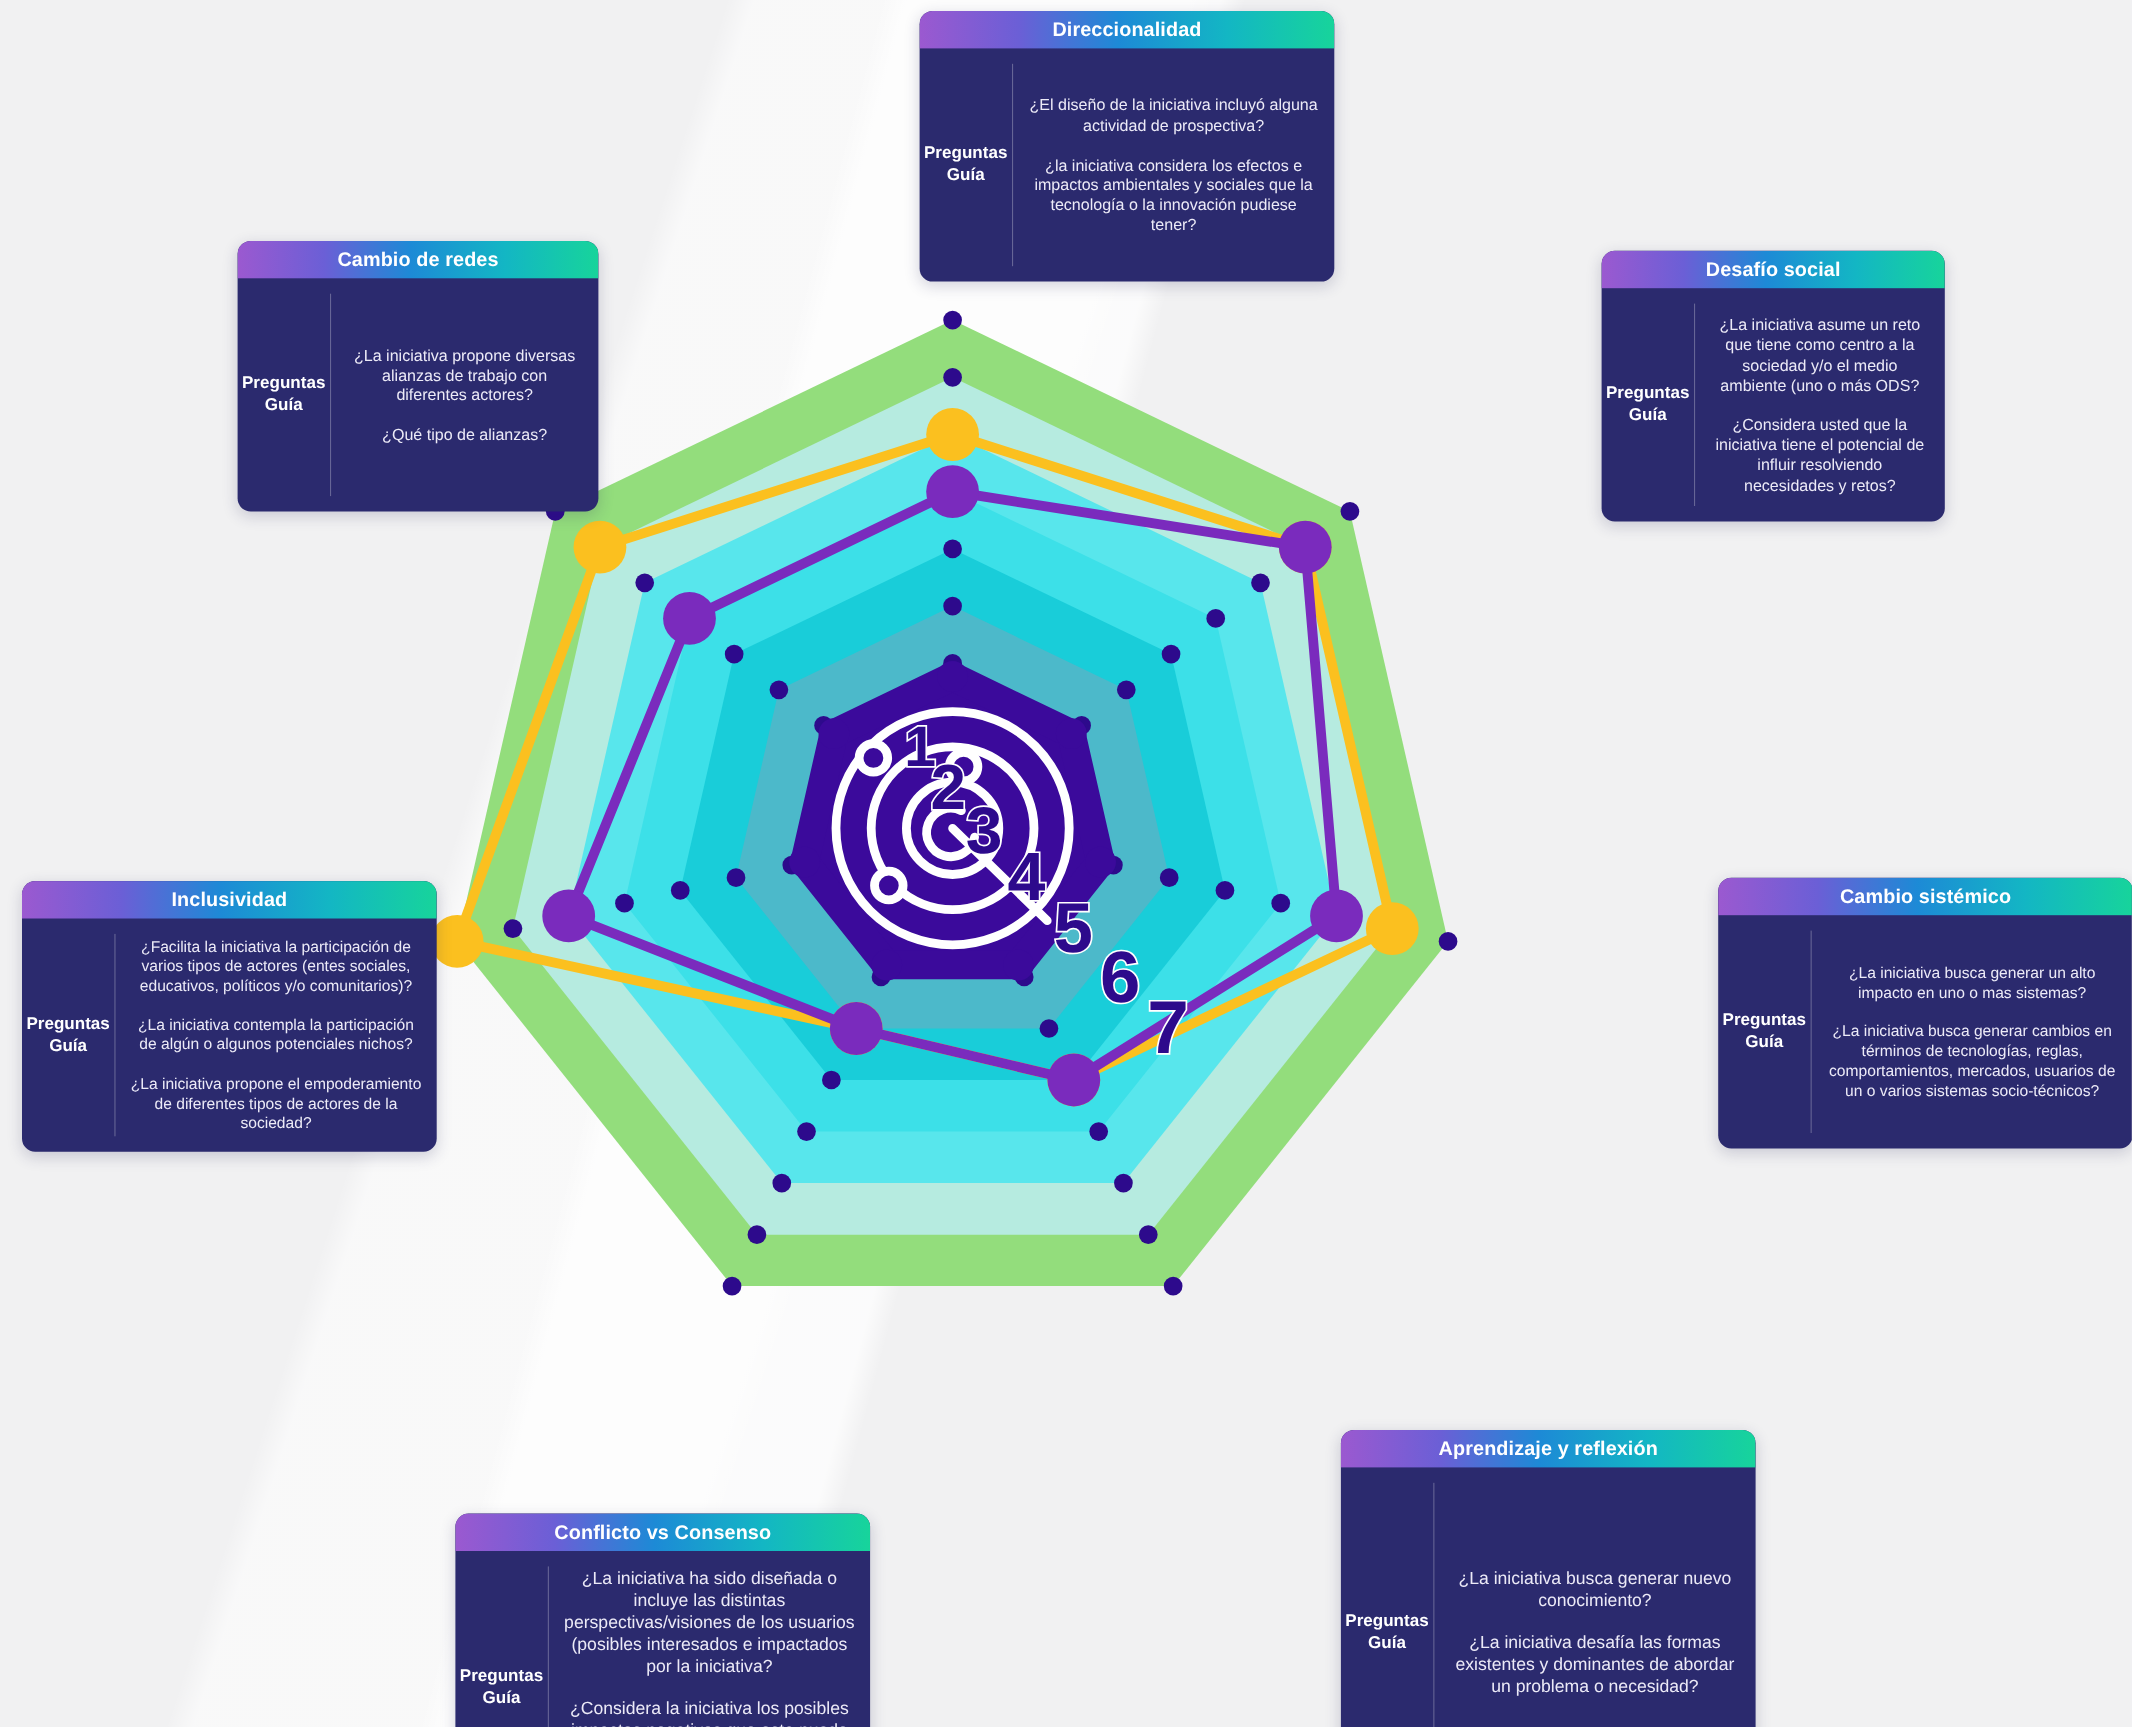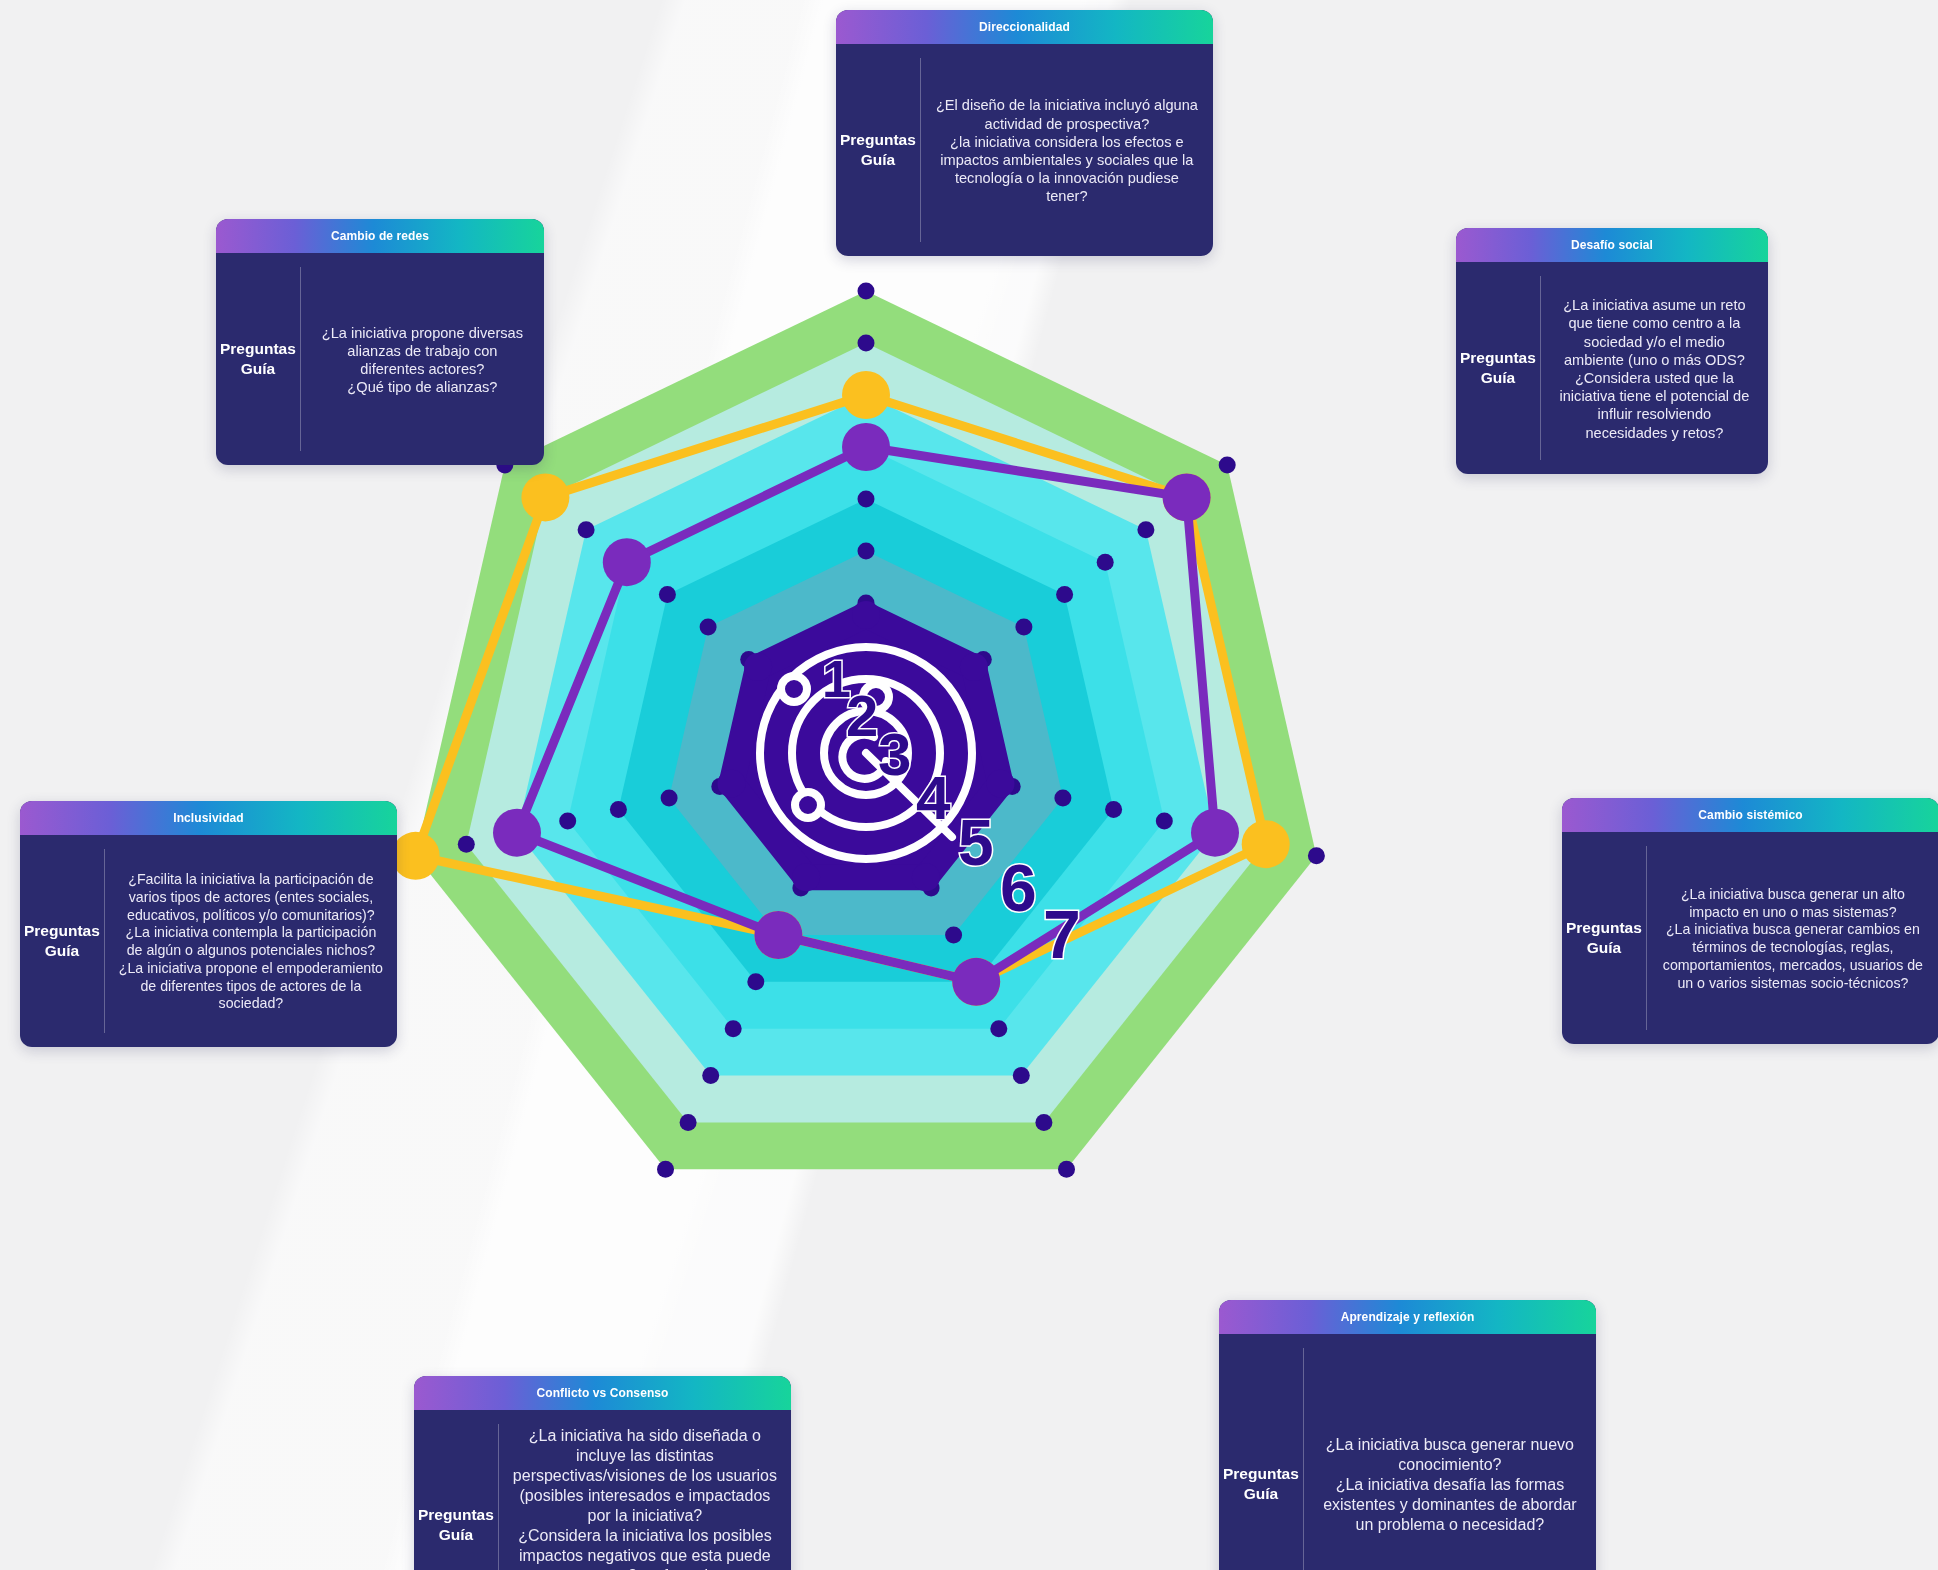--- a/index.html
+++ b/index.html
@@ -45,21 +45,21 @@
     box-shadow: 0 4px 14px rgba(40,40,90,.20);
     overflow: hidden;
     display: flex;
     flex-direction: column;
   }
   .card-head {
     height: 34px;
     flex: 0 0 34px;
     background: linear-gradient(90deg,#9b59d0 0%, #6b5fd6 24%, #1d8ad6 48%, #13b6c4 74%, #17d49b 100%);
     color: #fff;
-    font-size: 12px;
+    font-size: 18px;
     font-weight: 700;
     display: flex;
     align-items: center;
     justify-content: center;
     letter-spacing: .1px;
   }
   .card-body {
     flex: 1 1 auto;
     display: flex;
     align-items: stretch;
@@ -82,21 +82,21 @@
     background: rgba(255,255,255,.28);
     margin: 14px 0;
     flex: 0 0 1px;
   }
   .card-right {
     flex: 1 1 auto;
     padding: 16px 14px 14px 14px;
     display: flex;
     flex-direction: column;
     justify-content: center;
-    gap: 0;
+    gap: 18px;
   }
   .q {
     color: #eceaf7;
     font-size: 14.6px;
     line-height: 1.25;
     text-align: center;
   }
 
   
   #card-direccionalidad { left: 836px;  top: 10px;   width: 377px; height: 246px; }

